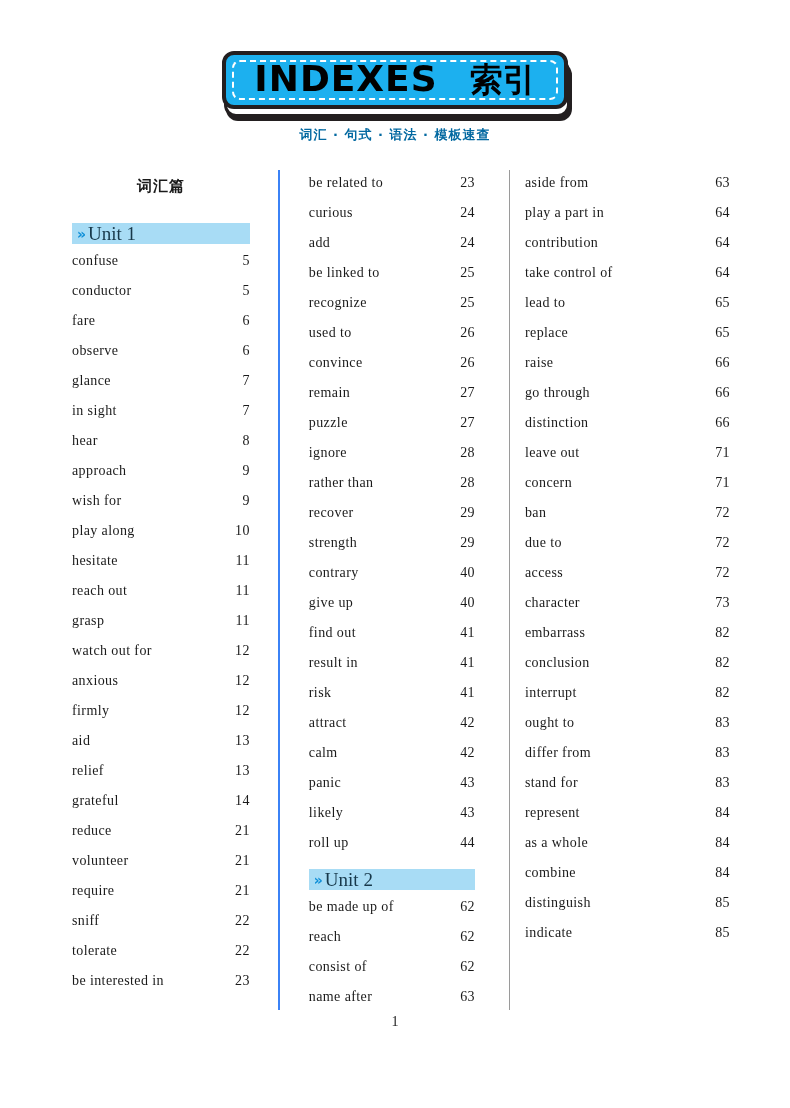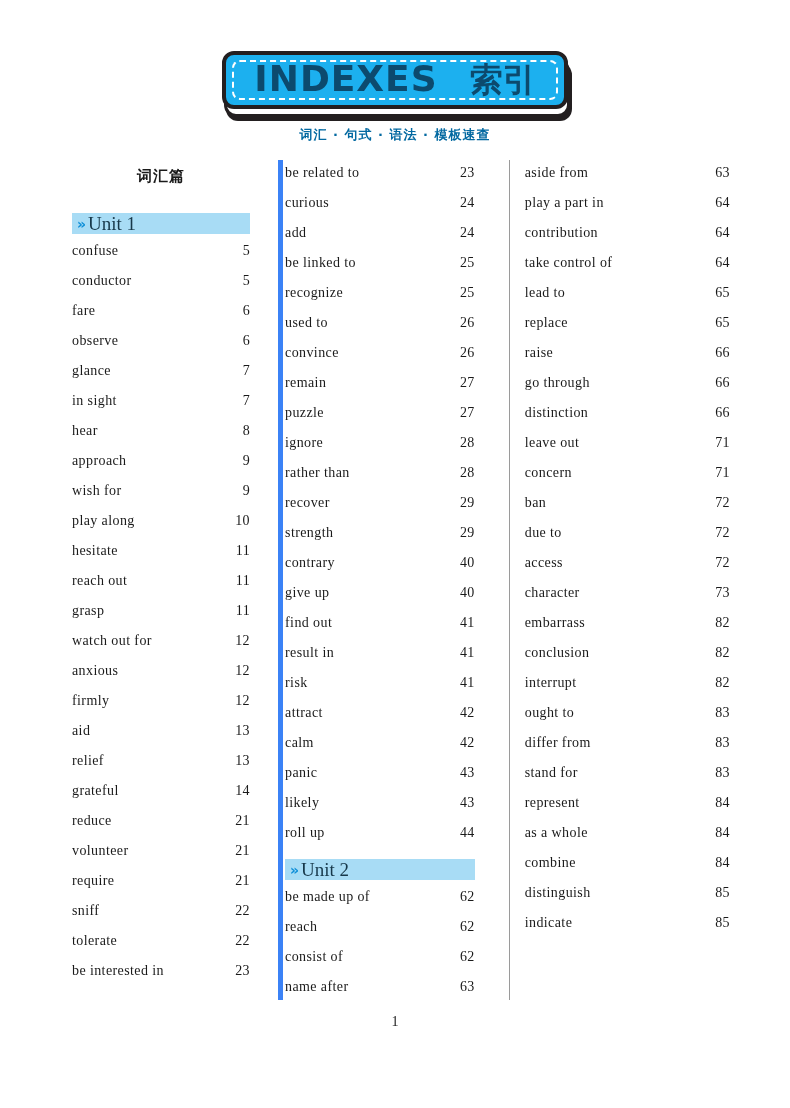--- a/index.html
+++ b/index.html
@@ -76,21 +76,21 @@
   .banner-text {
     position: absolute;
     left: 0;
     top: 0;
     right: 0;
     bottom: 0;
     display: flex;
     align-items: center;
     justify-content: center;
     gap: 32px;
-    color: #0c4a6e;
+    color: #000000;
   }
   .banner-en {
     font-family: "DejaVu Sans", sans-serif;
     font-weight: bold;
     font-size: 36px;
     letter-spacing: 1px;
     line-height: 1;
     padding-bottom: 2px;
   }
   .banner-cn {
@@ -110,31 +110,31 @@
     font-weight: bold;
     font-size: 13px;
     letter-spacing: 1px;
     color: #0369a1;
   }
 
   
   #columns {
     position: absolute;
     left: 0;
-    top: 160px;
+    top: 170px;
     width: 790px;
     height: 840px;
     display: flex;
   }
   .col {
     position: relative;
     box-sizing: border-box;
   }
   .col-1 { width: 283px; padding: 0 28px 0 72px; }
-  .col-2 { width: 220px; padding: 0 18px 0 2px; border-left: 5px solid #3b82f6; }
+  .col-2 { width: 220px; padding: 0 18px 0 29px; border-left: 2px solid #3b82f6; }
   .col-3 { width: 287px; padding: 0 60px 0 15px; border-left: 1px solid #9a9a9a; margin-left: 16px; }
 
   .section-title {
     font-family: "DejaVu Sans", sans-serif;
     font-weight: bold;
     font-size: 15px;
     text-align: center;
     color: #1a1a1a;
     margin: 7px 0 0 0;
     letter-spacing: 1px;

